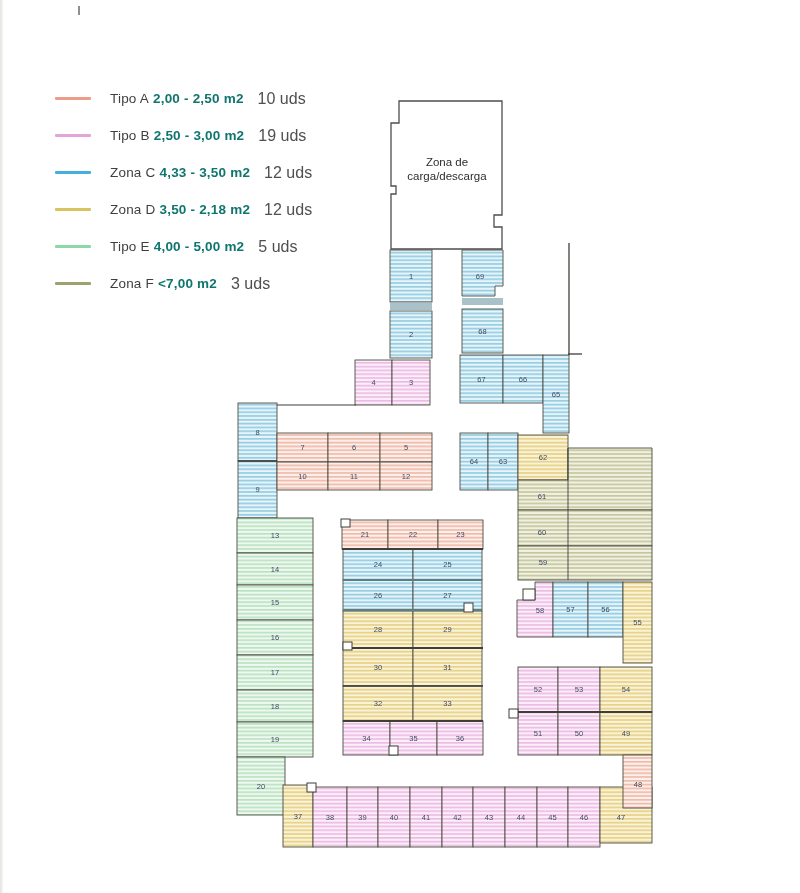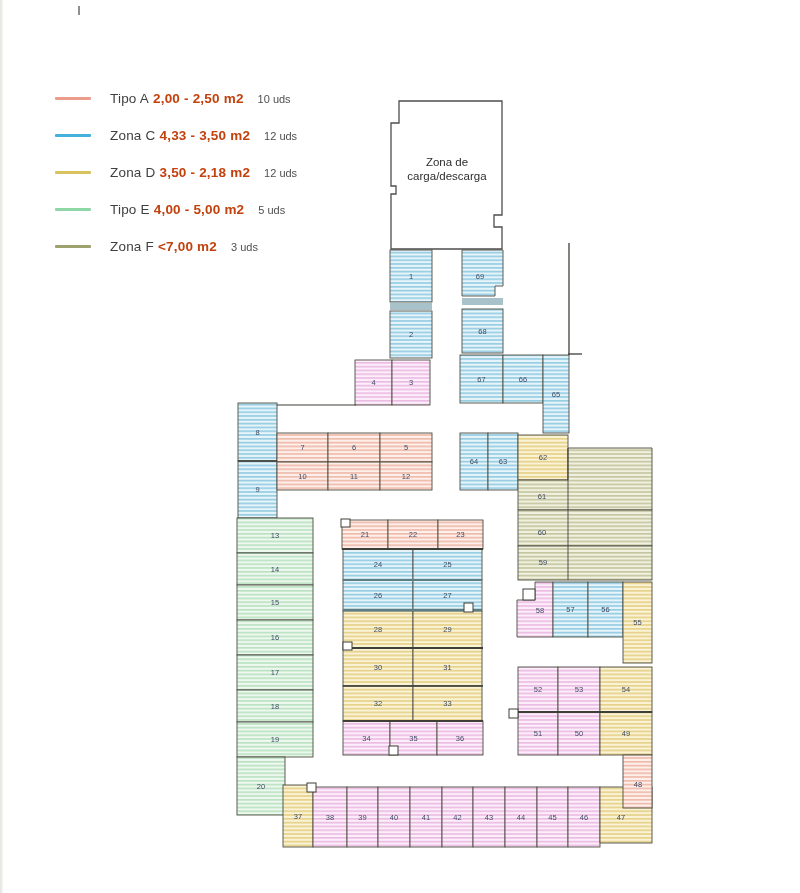--- a/index.html
+++ b/index.html
@@ -5,36 +5,41 @@
   html,body{margin:0;padding:0;background:#fff;}
   #page{position:relative;width:800px;height:893px;background:#ffffff;overflow:hidden;
         font-family:"Liberation Sans",sans-serif;}
   #edge-shadow{position:absolute;left:0;top:0;width:3px;height:893px;
         background:linear-gradient(90deg,#e3e3e0,#f6f6f4);}
   #artifact{position:absolute;left:78px;top:6px;width:2px;height:9px;background:#6a6a6a;opacity:.75;}
   #legend{position:absolute;left:55px;top:80px;}
   .legend-row{display:flex;align-items:center;height:37px;}
   .legend-swatch{width:36px;height:2.4px;border-radius:1px;margin-right:19px;flex:none;}
   .legend-text{font-size:13.5px;color:#3f3f3f;letter-spacing:.2px;white-space:nowrap;}
-  .legend-range{font-weight:700;color:#c2410c;margin-left:4px;}
-  .legend-count{font-size:11px;color:#4f4f4f;margin-left:14px;white-space:nowrap;}
+  .legend-range{font-weight:700;color:#0f766e;margin-left:4px;}
+  .legend-count{font-size:16px;color:#4f4f4f;margin-left:14px;white-space:nowrap;}
   #plan-svg{position:absolute;left:0;top:0;}
   text{font-family:"Liberation Sans",sans-serif;}
 </style>
 </head>
 <body>
 
 <div id="page">
   <div id="edge-shadow"></div>
   <div id="artifact"></div>
   <div id="legend">
       <div class="legend-row">
         <span class="legend-swatch" style="background: rgb(235, 156, 138);"></span>
         <span class="legend-text"><span>Tipo A</span><span class="legend-range">2,00 - 2,50 m2</span></span>
         <span class="legend-count">10 uds</span>
+      </div>
+      <div class="legend-row">
+        <span class="legend-swatch" style="background: rgb(226, 164, 218);"></span>
+        <span class="legend-text"><span>Tipo B</span><span class="legend-range">2,50 - 3,00 m2</span></span>
+        <span class="legend-count">19 uds</span>
       </div>
       <div class="legend-row">
         <span class="legend-swatch" style="background: rgb(68, 176, 220);"></span>
         <span class="legend-text"><span>Zona C</span><span class="legend-range">4,33 - 3,50 m2</span></span>
         <span class="legend-count">12 uds</span>
       </div>
       <div class="legend-row">
         <span class="legend-swatch" style="background: rgb(216, 195, 94);"></span>
         <span class="legend-text"><span>Zona D</span><span class="legend-range">3,50 - 2,18 m2</span></span>
         <span class="legend-count">12 uds</span>

